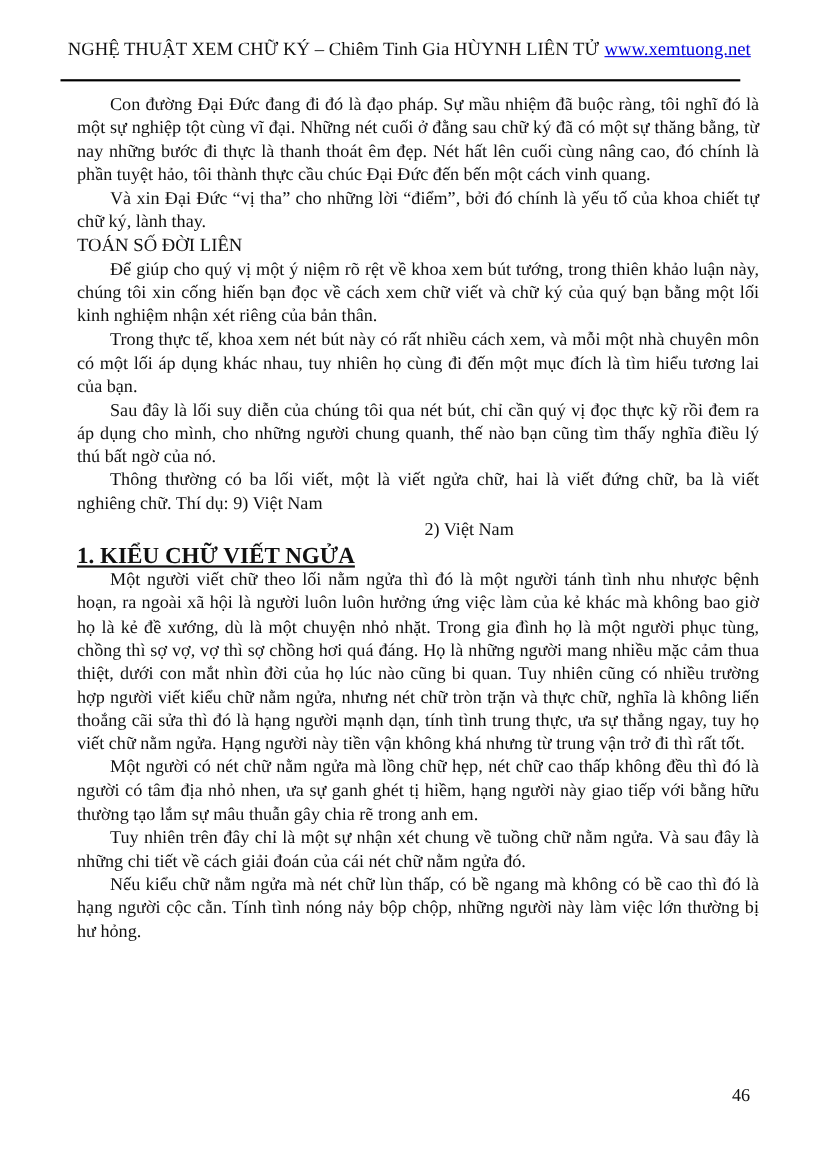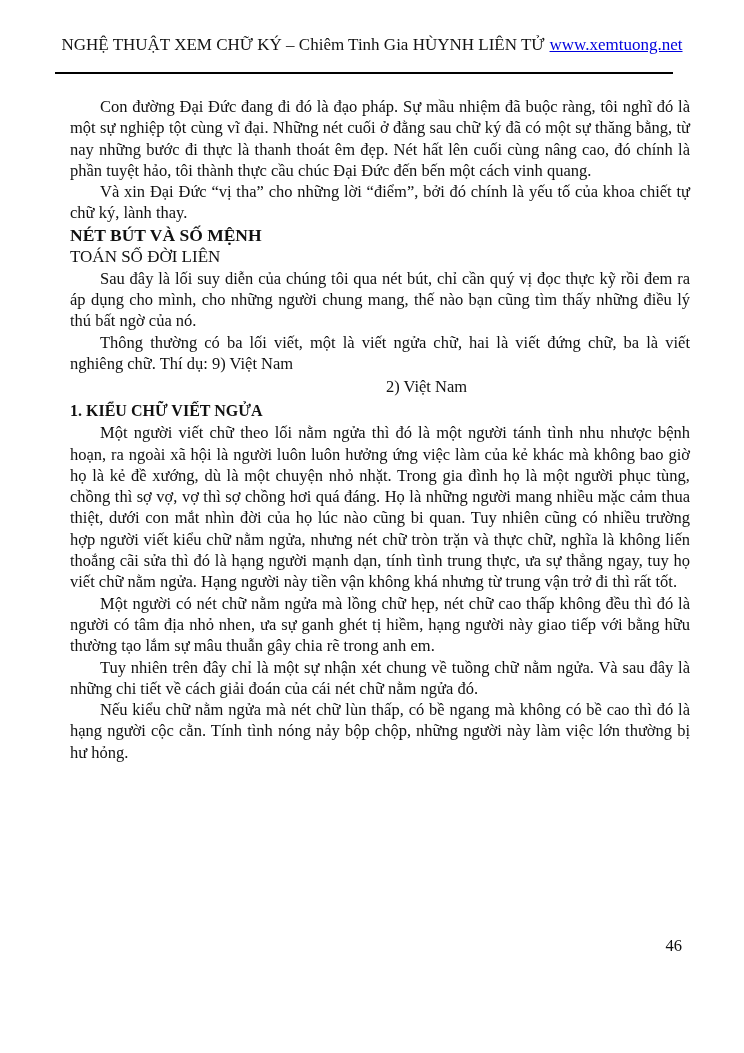--- a/index.html
+++ b/index.html
@@ -25,21 +25,21 @@
     margin-left: 5px;
     cursor: pointer;
   }
   .rule {
     margin: 16px 0 0 55px;
     width: 618px;
     height: 2px;
     background: #000000;
   }
   .content {
-    margin: 22px 54px 0 70px; 
+    margin: 10px 54px 0 70px; 
     font-size: 16.5px;
     line-height: 21.3px;
   }
   .content p {
     margin: 0;
     text-align: justify;
     text-indent: 30px;
   }
   .sec-title {
     margin: 18px 0 0 0;
@@ -54,57 +54,59 @@
     text-align: center;
     font-weight: normal;
     font-size: 17px;
     line-height: 22px;
     text-indent: 0 !important;
   }
   .sec2-title {
     margin: 8px 0 6px 0;
     text-align: center;
     font-weight: bold;
-    font-size: 16px;
+    font-size: 21px;
     line-height: 22px;
     text-indent: 0 !important;
+    text-decoration: underline;
   }
   .example-line {
     padding-left: 93px;
     line-height: 26px;
     text-align: center;
   }
   .example-line .italic { font-style: italic; }
   .page-number {
     position: absolute;
-    top: 936px;
+    top: 986px;
     right: 62px;
     font-size: 16.5px;
   }
 </style>
 </head>
 <body>
 
 <div class="page">
 
   <div class="header">
     <span>NGHỆ THUẬT XEM CHỮ KÝ – Chiêm Tinh Gia HÙYNH LIÊN TỬ</span><a class="header-link" href="#">www.xemtuong.net</a>
   </div>
 
   <div class="rule"></div>
 
   <div class="content">
 
     <p>Con đường Đại Đức đang đi đó là đạo pháp. Sự mầu nhiệm đã buộc ràng, tôi nghĩ đó là một sự nghiệp tột cùng vĩ đại. Những nét cuối ở đằng sau chữ ký đã có một sự thăng bằng, từ nay những bước đi thực là thanh thoát êm đẹp. Nét hất lên cuối cùng nâng cao, đó chính là phần tuyệt hảo, tôi thành thực cầu chúc Đại Đức đến bến một cách vinh quang.</p>
     <p>Và xin Đại Đức “vị tha” cho những lời “điểm”, bởi đó chính là yếu tố của khoa chiết tự chữ ký, lành thay.</p>
 
-    <p class="sec-title">NÉT BÚT VÀ SỐ MỆNH</p>
     <p class="sec-subtitle">TOÁN SỐ ĐỜI LIÊN</p>
 
-    <p>Sau đây là lối suy diễn của chúng tôi qua nét bút, chỉ cần quý vị đọc thực kỹ rồi đem ra áp dụng cho mình, cho những người chung mang, thế nào bạn cũng tìm thấy những điều lý thú bất ngờ của nó.</p>
+    <p>Để giúp cho quý vị một ý niệm rõ rệt về khoa xem bút tướng, trong thiên khảo luận này, chúng tôi xin cống hiến bạn đọc về cách xem chữ viết và chữ ký của quý bạn bằng một lối kinh nghiệm nhận xét riêng của bản thân.</p>
+    <p>Trong thực tế, khoa xem nét bút này có rất nhiều cách xem, và mỗi một nhà chuyên môn có một lối áp dụng khác nhau, tuy nhiên họ cùng đi đến một mục đích là tìm hiểu tương lai của bạn.</p>
+    <p>Sau đây là lối suy diễn của chúng tôi qua nét bút, chỉ cần quý vị đọc thực kỹ rồi đem ra áp dụng cho mình, cho những người chung quanh, thế nào bạn cũng tìm thấy nghĩa điều lý thú bất ngờ của nó.</p>
     <p>Thông thường có ba lối viết, một là viết ngửa chữ, hai là viết đứng chữ, ba là viết nghiêng chữ. Thí dụ: 9) Việt Nam</p>
 
     <div class="example-line">
       <span>2)</span>
       <span>Việt Nam</span>
     </div>
 
     <p class="sec2-title">1. KIỂU CHỮ VIẾT NGỬA</p>
 
     <p>Một người viết chữ theo lối nằm ngửa thì đó là một người tánh tình nhu nhược bệnh hoạn, ra ngoài xã hội là người luôn luôn hưởng ứng việc làm của kẻ khác mà không bao giờ họ là kẻ đề xướng, dù là một chuyện nhỏ nhặt. Trong gia đình họ là một người phục tùng, chồng thì sợ vợ, vợ thì sợ chồng hơi quá đáng. Họ là những người mang nhiều mặc cảm thua thiệt, dưới con mắt nhìn đời của họ lúc nào cũng bi quan. Tuy nhiên cũng có nhiều trường hợp người viết kiểu chữ nằm ngửa, nhưng nét chữ tròn trặn và thực chữ, nghĩa là không liến thoắng cãi sửa thì đó là hạng người mạnh dạn, tính tình trung thực, ưa sự thẳng ngay, tuy họ viết chữ nằm ngửa. Hạng người này tiền vận không khá nhưng từ trung vận trở đi thì rất tốt.</p>

